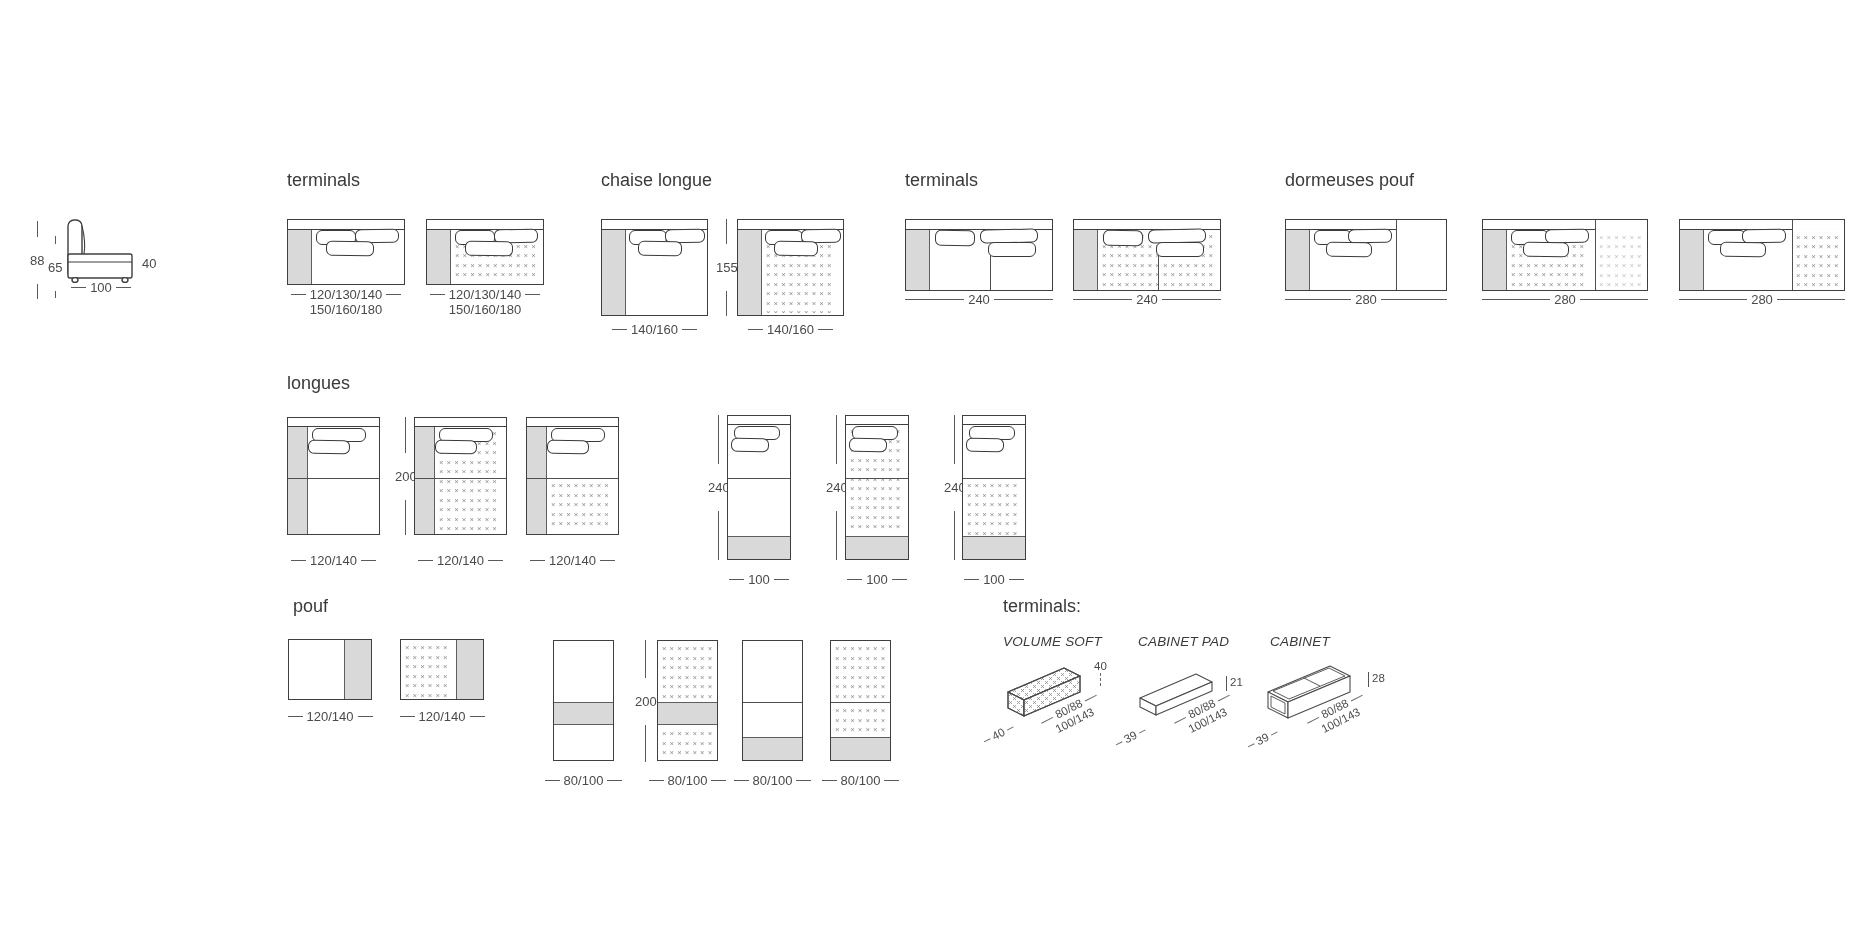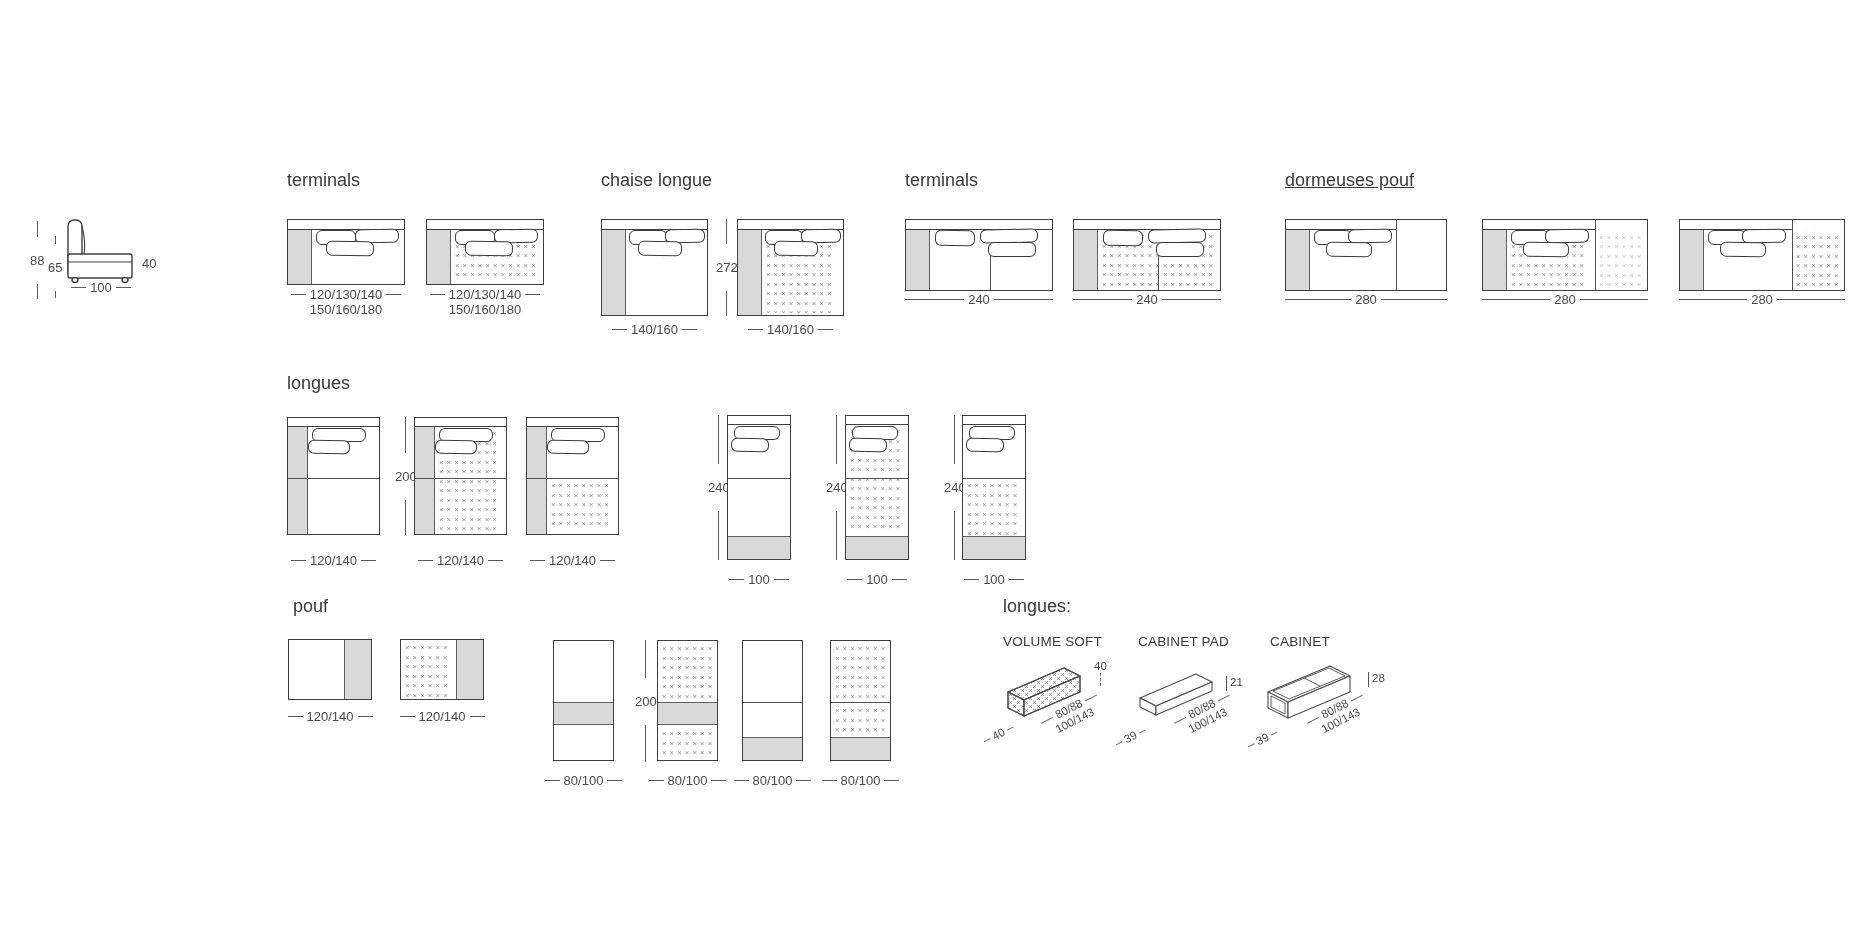--- a/index.html
+++ b/index.html
@@ -1,19 +1,19 @@
 <!DOCTYPE html>
 <html><head>
 <meta charset="utf-8">
 <style>
   html,body{margin:0;padding:0;background:#fff;}
   .canvas{position:relative;width:1873px;height:936px;background:#ffffff;overflow:hidden;
           font-family:"Liberation Sans",sans-serif;color:#3a3a3a;}
   .title{position:absolute;font-size:18px;color:#3a3a3a;}
-  .arm-name{position:absolute;font-size:13.5px;color:#3a3a3a;letter-spacing:.2px;}
+  .arm-name{position:absolute;font-size:13.5px;color:#3a3a3a;letter-spacing:.2px;font-style:italic;}
 
   
   .mod{position:absolute;border:1.5px solid #3f3f3f;background:#fff;box-sizing:border-box;}
   .strip{position:absolute;left:0;right:0;top:0;height:9px;background:#fff;border-bottom:1.4px solid #3f3f3f;z-index:3;}
   .strip.noline{border-bottom:none;}
   .stripline{position:absolute;top:9px;height:0;border-top:1.4px solid #3f3f3f;z-index:3;left:0;}
   .arm{position:absolute;background:#d9d9d9;border-right:1.2px solid #5f5f5f;z-index:2;box-sizing:border-box;}
   .band{position:absolute;background:#d9d9d9;z-index:2;box-sizing:border-box;}
   .vdiv{position:absolute;width:0;border-left:1.2px solid #4f4f4f;z-index:3;}
   .hdiv{position:absolute;left:0;right:0;height:0;border-top:1.2px solid #4f4f4f;z-index:3;}
@@ -119,21 +119,21 @@
 
   <div class="mod" style="left:601px;top:219px;width:107px;height:97px;">
     <div class="strip"></div>
     <div class="arm" style="left:0;top:9px;bottom:0;width:24px;"></div>
     <div class="cush" style="left:27px;top:10px;width:38px;height:15px;"></div>
     <div class="cush" style="left:63px;top:9px;width:40px;height:14px;transform:rotate(-1deg);"></div>
     <div class="cush" style="left:36px;top:21px;width:44px;height:15px;transform:rotate(1deg);"></div>
   </div>
   <div class="vdim" style="left:716px;top:219px;height:97px;">
     <i class="vl"></i>
-      <span>272</span>
+      <span>155</span>
       <i class="vl"></i>
   </div>
   <div class="mod" style="left:737px;top:219px;width:107px;height:97px;">
     <div class="strip"></div>
     <div class="arm" style="left:0;top:9px;bottom:0;width:24px;"></div>
     <div class="xpat" style="left:25px;top:10px;right:2px;bottom:2px;">××××××××××××××××××××××××××××××××××××××××××××××××××××××××××××××××××××××××××××××××××××××××××××××××××××××××××××××××××××××××××××××××××××××××××××××××××××××××××××××××××××××××××××××××××××××××××××××××××××××××××××××××××××××××××××××××××××××××××××××××××××××××××××××××××××××××××××××××××××××××××××××××××××××××××××××××××××××××××××××××××××××××××××××××××××××××××××××××××××××××××××××××××××××××××××××××××××××××××××××××××××××××××××××××××××××××××××××××××××××××××××××××××××××××××××××××××××××××××××××××××××××××××××××××××××</div>
     <div class="cush" style="left:27px;top:10px;width:38px;height:15px;"></div>
     <div class="cush" style="left:63px;top:9px;width:40px;height:14px;transform:rotate(-1deg);"></div>
     <div class="cush" style="left:36px;top:21px;width:44px;height:15px;transform:rotate(1deg);"></div>
   </div>
@@ -172,21 +172,21 @@
     <div class="cush" style="left:29px;top:10px;width:40px;height:16px;transform:rotate(1deg);"></div>
     <div class="cush" style="left:74px;top:9px;width:58px;height:14px;transform:rotate(-1deg);"></div>
     <div class="cush" style="left:82px;top:22px;width:48px;height:15px;"></div>
   </div>
   <div class="hdim" style="left:1073px;top:292px;width:148px;">
     <i class="dl grow"></i>
       <span>240</span>
       <i class="dl grow"></i>
   </div>
 
-  <div class="title" style="left:1285px;top:170px;text-decoration:underline;">dormeuses pouf</div>
+  <div class="title" style="left:1285px;top:170px;">dormeuses pouf</div>
 
   <div class="mod" style="left:1285px;top:219px;width:162px;height:72px;">
     <div class="strip noline"></div>
     <div class="stripline" style="width:110px;"></div>
     <div class="arm" style="left:0;top:9px;bottom:0;width:24px;"></div>
     <div class="vdiv" style="left:110px;top:0;bottom:0;"></div>
     <div class="cush" style="left:28px;top:10px;width:38px;height:15px;"></div>
     <div class="cush" style="left:62px;top:9px;width:44px;height:14px;transform:rotate(-1deg);"></div>
     <div class="cush" style="left:40px;top:22px;width:46px;height:15px;transform:rotate(1deg);"></div>
   </div>
@@ -386,21 +386,21 @@
     <i class="dl fix"></i>
       <span>80/100</span>
       <i class="dl fix"></i>
   </div>
   <div class="hdim" style="left:815px;top:773px;width:91px;">
     <i class="dl fix"></i>
       <span>80/100</span>
       <i class="dl fix"></i>
   </div>
 
-  <div class="title" style="left:1003px;top:596px;">longues:</div>
+  <div class="title" style="left:1003px;top:596px;">terminals:</div>
   <div class="arm-name" style="left:1003px;top:634px;">VOLUME SOFT</div>
   <div class="arm-name" style="left:1138px;top:634px;">CABINET PAD</div>
   <div class="arm-name" style="left:1270px;top:634px;">CABINET</div>
 
   <svg style="left:988px;top:656px;" width="120" height="90" viewBox="0 0 120 90">
     <defs>
       <pattern id="xp" width="8" height="8" patternUnits="userSpaceOnUse">
         <path d="M1,1 L4,4 M4,1 L1,4 M5,5 L8,8 M8,5 L5,8" stroke="#8e8e8e" stroke-width="0.8" fill="none"></path>
       </pattern>
     </defs>

